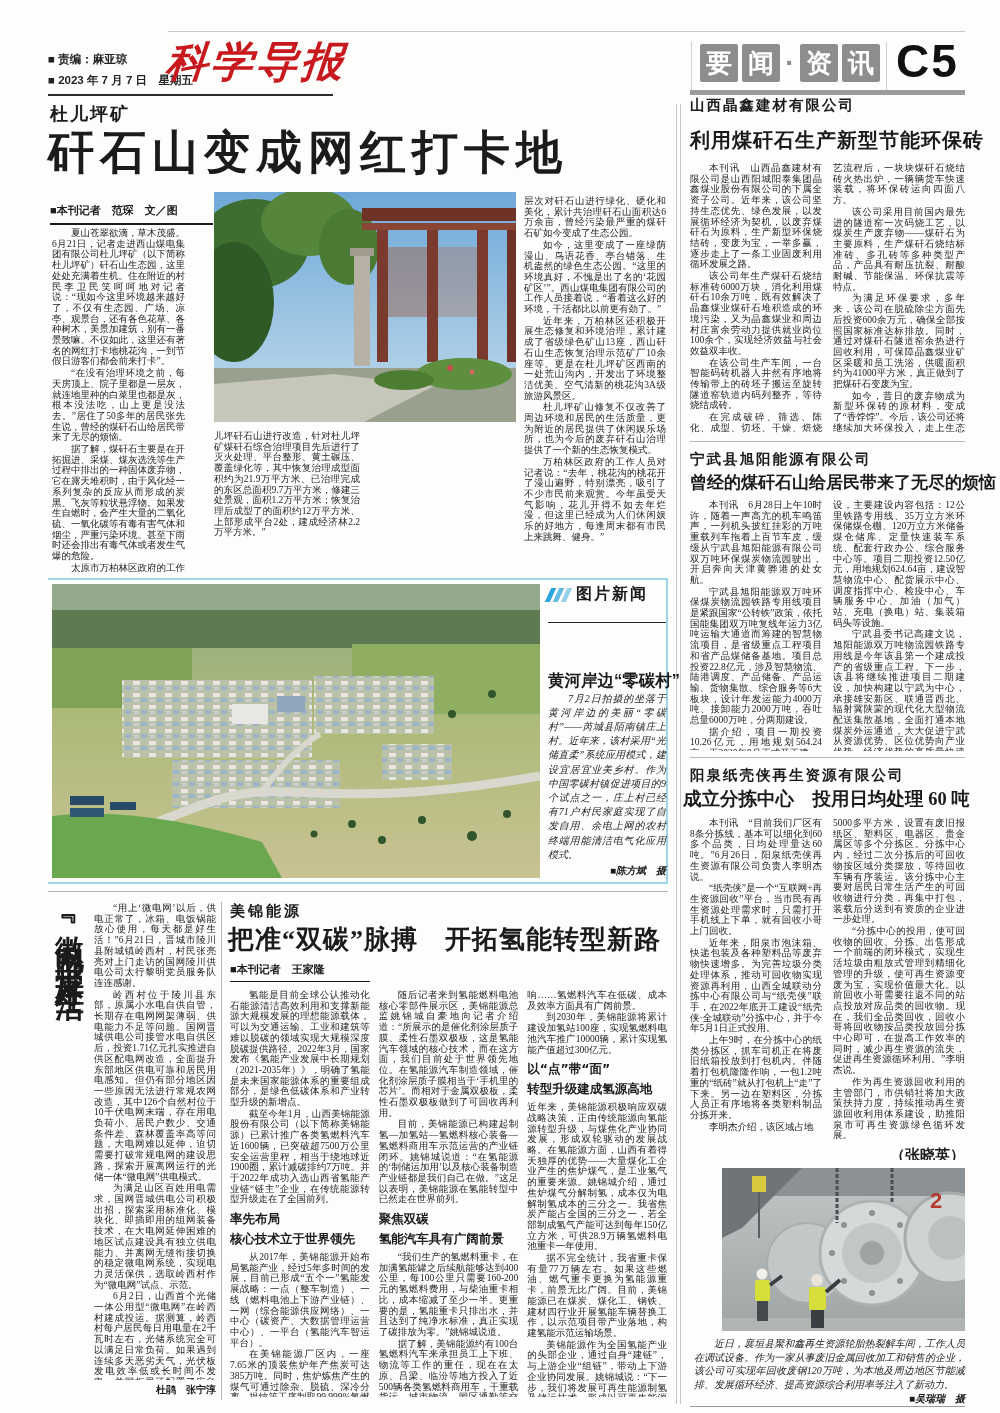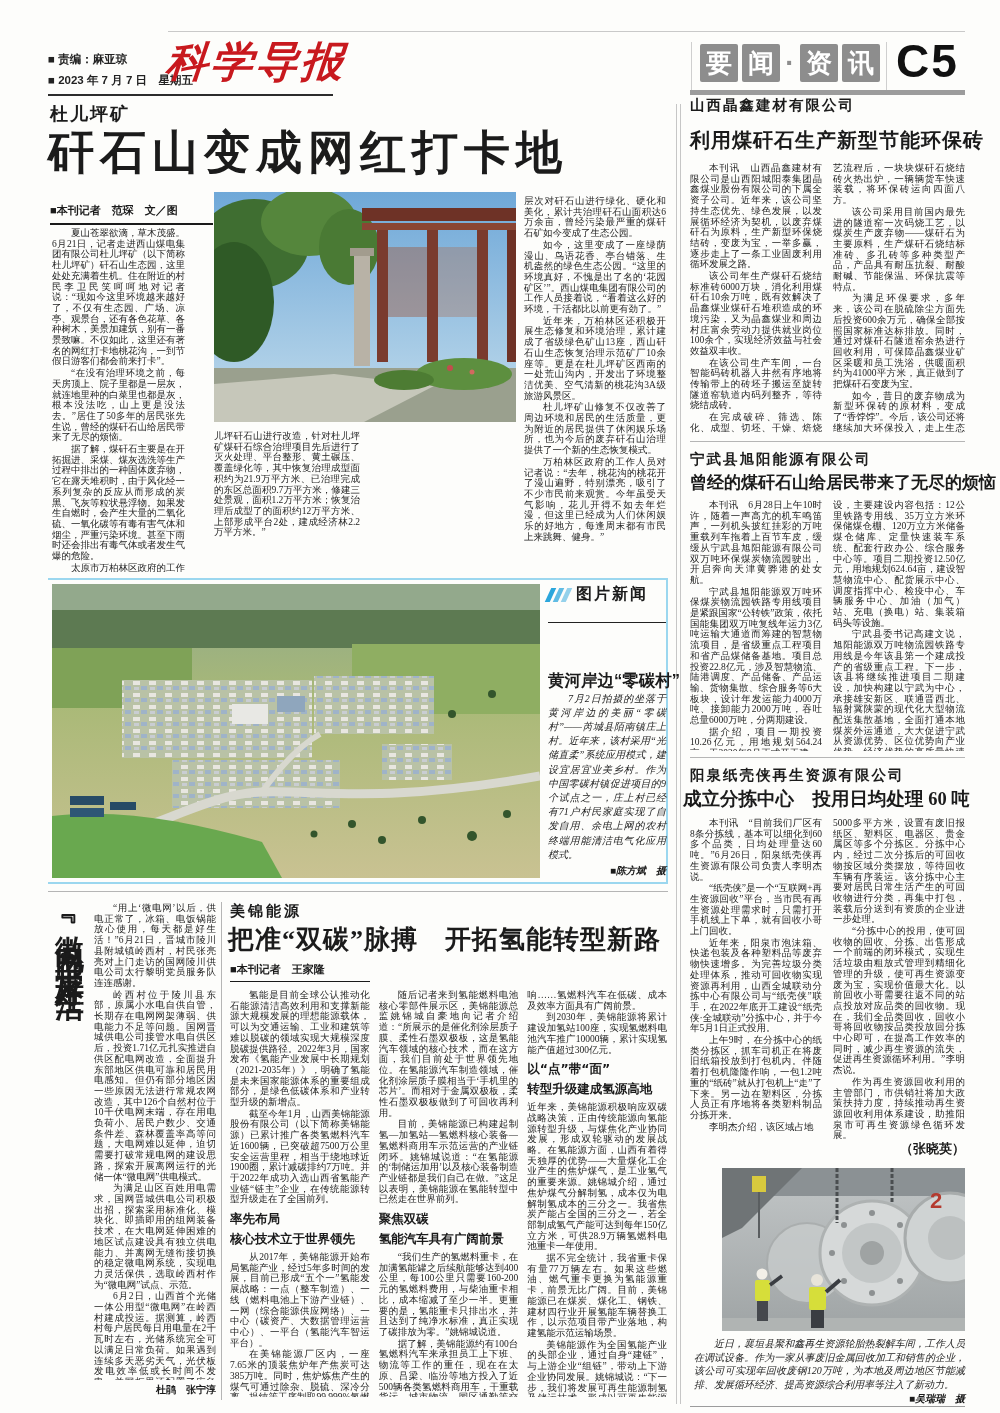--- a/index.html
+++ b/index.html
@@ -25,21 +25,21 @@
 
   .divider-v { left:676px; top:104px; height:1300px; width:5px;
                border-left:1px solid #c6c6c6; border-right:1px solid #c6c6c6; }
   .hline { background:#b5b5b5; height:1px; }
 
   
   .bodytext p.para { font-size:9.5px; line-height:10.7px; text-align:justify; text-indent:2em;
                      margin-bottom:1px; color:#222; }
   .cont p.para:first-child { text-indent:0; }
   .clipped { overflow:hidden; }
-  .credit { text-align:right; font-weight:bold; font-size:13px; line-height:12px; margin-top:2px; }
+  .credit { text-align:right; font-weight:bold; font-size:15px; line-height:12px; margin-top:8px; }
 
   
   .a-kicker { left:50px; top:102px; font-size:18px; font-weight:bold; letter-spacing:2px; }
   .a-headline { left:48px; top:122px; font-size:46px; font-weight:900; letter-spacing:6px;
                 font-family:"DejaVu Sans","Liberation Sans",sans-serif; white-space:nowrap; }
   .a-byline { left:50px; top:203px; width:163px; font-size:11px; font-weight:bold;
               border-bottom:2px solid #1a1a1a; padding-bottom:5px; }
 
   
   .pn-frame { left:48px; top:578px; width:620px; height:306px;

